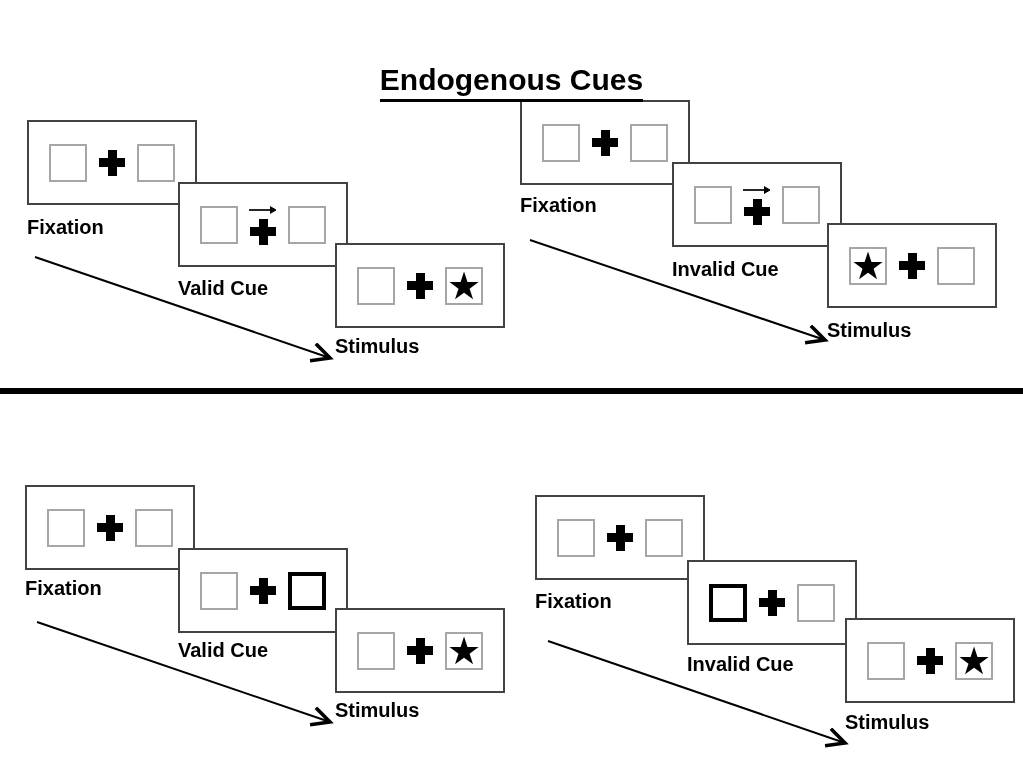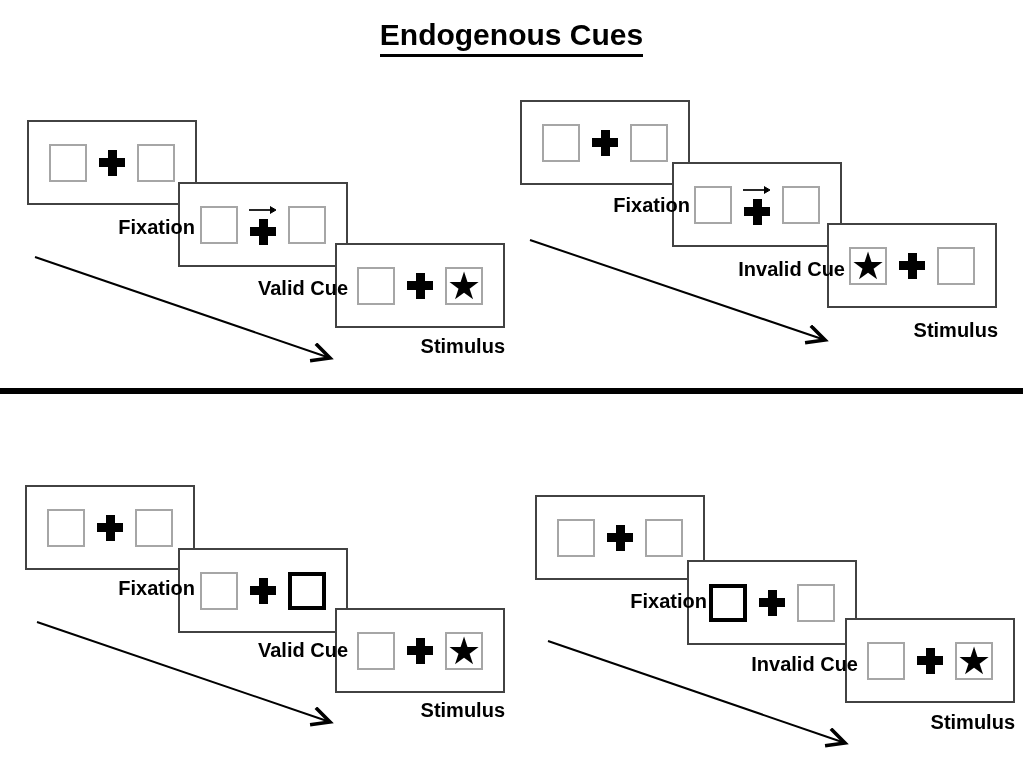--- a/index.html
+++ b/index.html
@@ -5,21 +5,21 @@
   html,body { margin:0; padding:0; background:#fff; }
   #canvas {
     position:relative; width:1023px; height:767px; background:#ffffff;
     font-family:"Liberation Sans", sans-serif; overflow:hidden;
   }
   .title {
     position:absolute; left:0; right:0; text-align:center;
     font-weight:700; font-size:30px; color:#000; z-index:5;
   }
   .title span {
-    display:inline-block; border-bottom:3px solid #000; padding-bottom:2px;
+    display:inline-block; border-bottom:3px solid #000; padding-bottom:2px;margin-top:45px;
   }
   .divider {
     position:absolute; left:0; width:1023px; height:6px; background:#000; z-index:5;
   }
   .panel {
     position:absolute; width:170px; height:85px; background:#fff;
     border:2px solid #424242; box-sizing:border-box;
     display:flex; align-items:center; justify-content:space-between;
     padding:0 20px;
   }
@@ -38,21 +38,21 @@
   .plus { position:relative; width:26px; height:26px; }
   .plus::before {
     content:""; position:absolute; left:0; top:50%; margin-top:-4.5px;
     width:26px; height:9px; background:#000;
   }
   .plus::after {
     content:""; position:absolute; top:0; left:50%; margin-left:-4.5px;
     width:9px; height:26px; background:#000;
   }
   .label {
-    position:absolute; text-align:right; font-weight:700; font-size:20px;
+    position:absolute; text-align:left; font-weight:700; font-size:20px;
     color:#000; white-space:nowrap; z-index:6;
   }
   .arrows { position:absolute; left:0; top:0; z-index:1; pointer-events:none; }
   .z2 { z-index:2; } .z3 { z-index:3; } .z4 { z-index:4; }
 </style>
 </head>
 <body>
 
 <div id="canvas">
 

